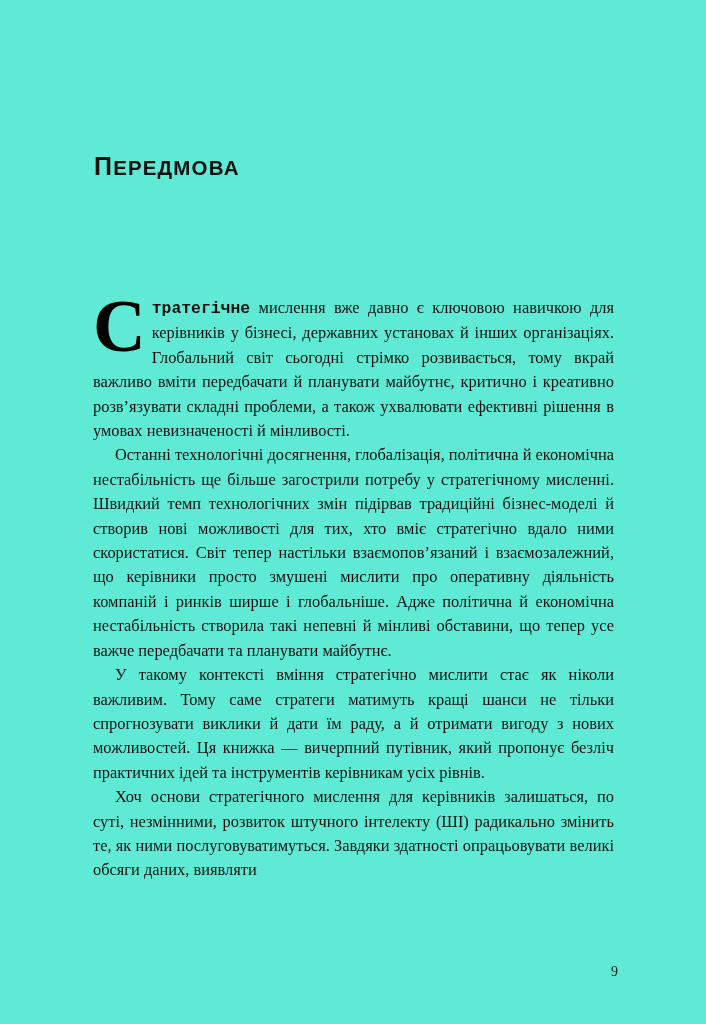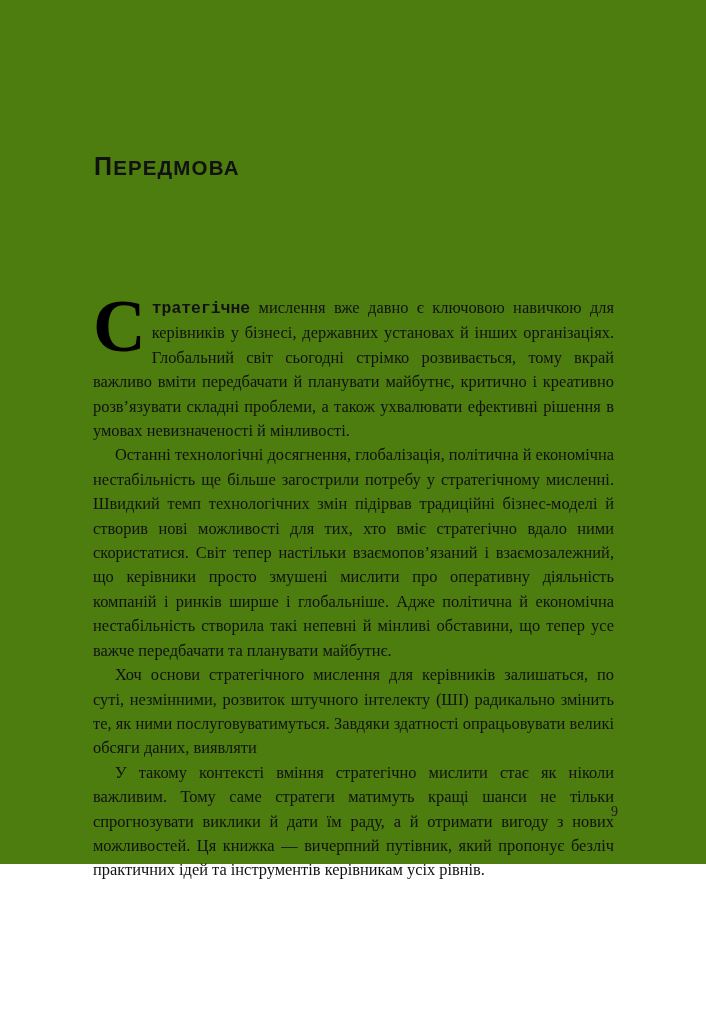--- a/index.html
+++ b/index.html
@@ -13,22 +13,22 @@
     position: relative;
     overflow: hidden;
     font-family: "Liberation Serif", serif;
     color: #0d0d0d;
   }
 
   .page {
     position: absolute;
     top: 0; left: 0;
     width: 706px;
-    height: 864px;
-    background: #4d7c0f;
+    height: 1024px;
+    background: #5eead4;
   }
 
   
   .chapter-title {
     position: absolute;
     left: 94px;
     top: 140px;
     font-family: "Liberation Sans", sans-serif;
     font-weight: bold;
     font-size: 21px;
@@ -99,21 +99,21 @@
   <h1 class="chapter-title">
     <span class="cap-first">П</span><span class="cap-rest">ЕРЕДМОВА</span>
   </h1>
 
   <div class="body-text">
 
     <p class="para first"><span class="dropcap">С</span><span class="lead-bold">тратегічне</span><span> мислення вже давно є ключовою навичкою для керівників у бізнесі, державних установах й інших організаціях. Глобальний світ сьогодні стрімко розвивається, тому вкрай важливо вміти передбачати й планувати майбутнє, критично і креативно розв’язувати складні проблеми, а також ухвалювати ефективні рішення в умовах невизначеності й мінливості.</span></p>
 
     <p class="para">Останні технологічні досягнення, глобалізація, політична й економічна нестабільність ще більше загострили потребу у стратегічному мисленні. Швидкий темп технологічних змін підірвав традиційні бізнес-моделі й створив нові можливості для тих, хто вміє стратегічно вдало ними скористатися. Світ тепер настільки взаємопов’язаний і взаємозалежний, що керівники просто змушені мислити про оперативну діяльність компаній і ринків ширше і глобальніше. Адже політична й економічна нестабільність створила такі непевні й мінливі обставини, що тепер усе важче передбачати та планувати майбутнє.</p>
 
+    <p class="para">У такому контексті вміння стратегічно мислити стає як ніколи важливим. Тому саме стратеги матимуть кращі шанси не тільки спрогнозувати виклики й дати їм раду, а й отримати вигоду з нових можливостей. Ця книжка — вичерпний путівник, який пропонує безліч практичних ідей та інструментів керівникам усіх рівнів.</p>
+
     <p class="para">Хоч основи стратегічного мислення для керівників залишаться, по суті, незмінними, розвиток штучного інтелекту (ШІ) радикально змінить те, як ними послуговуватимуться. Завдяки здатності опрацьовувати великі обсяги даних, виявляти</p>
-
-    <p class="para">У такому контексті вміння стратегічно мислити стає як ніколи важливим. Тому саме стратеги матимуть кращі шанси не тільки спрогнозувати виклики й дати їм раду, а й отримати вигоду з нових можливостей. Ця книжка — вичерпний путівник, який пропонує безліч практичних ідей та інструментів керівникам усіх рівнів.</p>
 
   </div>
 
   <div class="folio">9</div>
 
 </div>
 
 </body></html>

